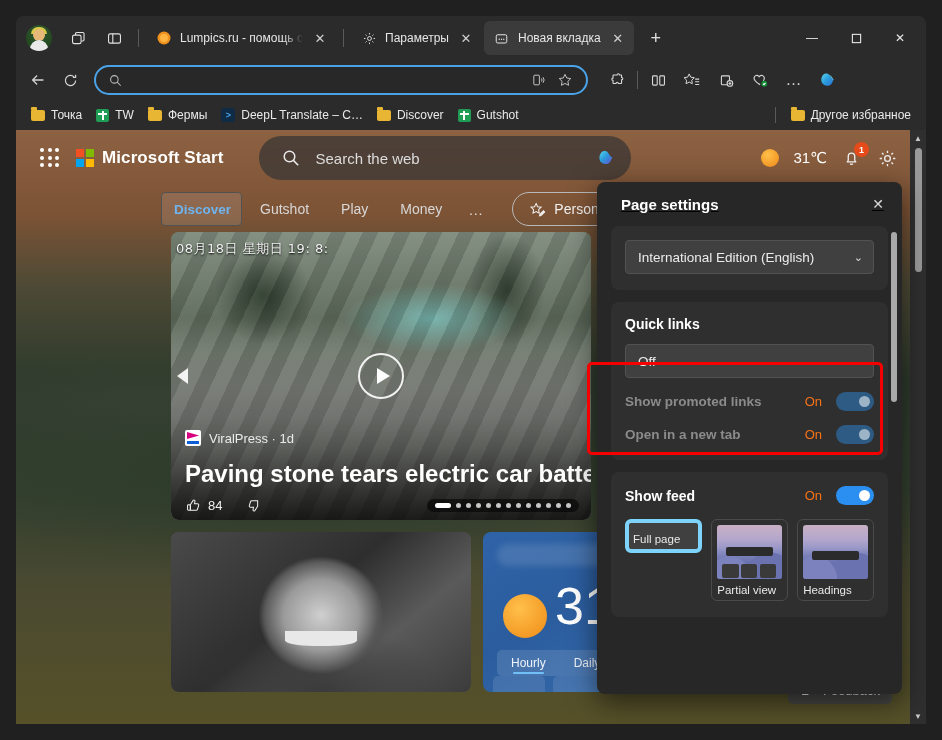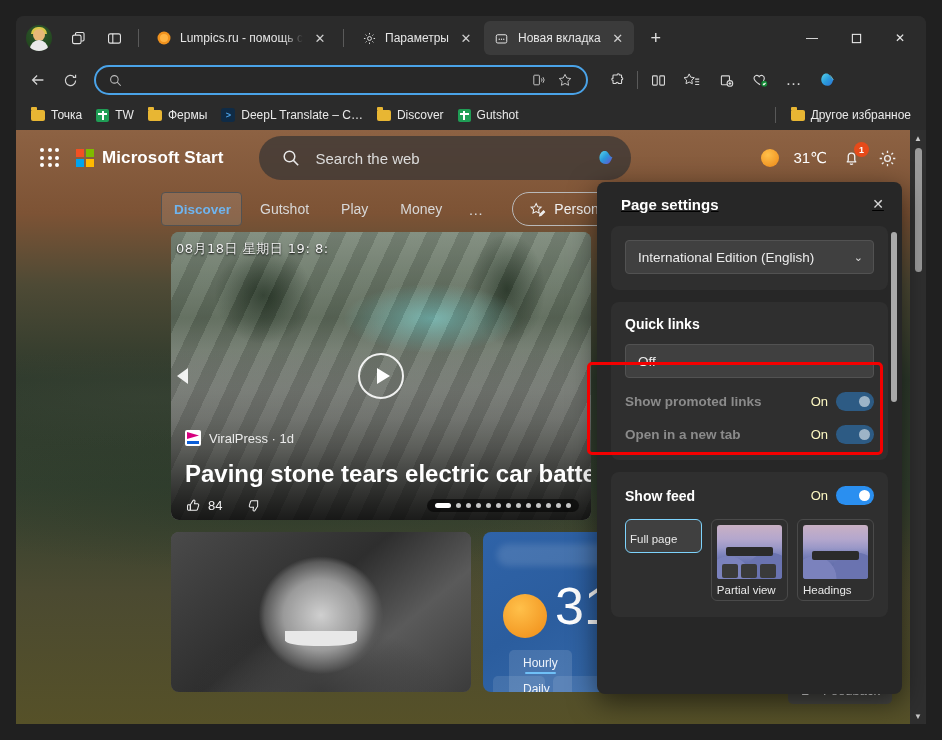--- a/index.html
+++ b/index.html
@@ -257,21 +257,21 @@
     width:250px; height:160px; border-radius:8px; overflow:hidden; position:relative;
     background: linear-gradient(150deg,#2f63a8 0%, #2b5d9e 40%, #3a6fb0 100%);
     color:#fff;
   }
   .cw-chev { position:absolute; right:12px; top:20px; color:#cfe0f5; font-size:12px;}
   .cw-blur { position:absolute; left:14px; top:12px; width:150px;height:22px;border-radius:11px;background:rgba(255,255,255,.12); filter:blur(3px);}
   .cw-sun { position:absolute; left:20px; top:62px; width:44px;height:44px;border-radius:50%;background:radial-gradient(circle at 38% 33%, #ffc04a, #ef8b16);}
   .cw-temp { position:absolute; left:72px; top:48px; font-size:52px; line-height:1; font-weight:300;}
   .cw-unit { position:absolute; left:124px; top:52px; font-size:15px;}
   .cw-note { position:absolute; left:130px; top:50px; width:118px; font-size:11px; line-height:1.35; color:#e9f0fa;}
-  .cw-tabs { position:absolute; left:26px; top:118px; display:flex; background:rgba(255,255,255,.12); border-radius:5px; overflow:hidden;flex-direction:column;}
+  .cw-tabs { position:absolute; left:14px; top:118px; display:flex; background:rgba(255,255,255,.12); border-radius:5px; overflow:hidden;}
   .cw-tab { font-size:12px; padding:6px 14px; color:#eef4fb; position:relative;}
   .cw-tab.on:after { content:''; position:absolute; left:25%; right:25%; bottom:2px; height:2px; background:#6fc0f7; border-radius:2px;}
   .cw-strip { position:absolute; left:10px; right:10px; bottom:0; height:16px; display:flex; gap:8px;}
   .cw-strip i { flex:1; background:rgba(255,255,255,.1); border-radius:5px 5px 0 0; display:block;}
 
   
   .expand-ic { position:absolute; right:38px; bottom:76px; color:#e8e8e8; }
   .feedback-btn {
     position:absolute; right:34px; bottom:20px;
     background:rgba(70,70,70,.92); border-radius:5px; height:28px;
@@ -306,32 +306,32 @@
   .sec-title { color:#fff; font-size:14px; font-weight:bold; margin-bottom:12px;}
   .sel {
     height:34px; background:#404040; border:1px solid #525252; border-radius:4px;
     display:flex; align-items:center; padding:0 10px 0 12px;
     color:#ececec; font-size:13.5px;
   }
   .sel .chev { margin-left:auto; color:#ddd; font-size:11px; }
   .row { display:flex; align-items:center; margin-top:14px; }
   .row-label { font-size:13.5px; font-weight:bold; }
   .row-label.dim { color:#8b8b8b; }
-  .row-state { margin-left:auto; font-size:13px; color:#fef9c3; margin-right:8px;text-align:right;}
+  .row-state { margin-left:auto; font-size:13px; color:#f97316; margin-right:14px;text-align:right;}
   .toggle { width:38px;height:19px;border-radius:10px; position:relative; flex:none;}
   .toggle.dim { background:#2d5b84; }
   .toggle.on { background:#2a8ff0; }
   .toggle i { position:absolute; right:4px; top:4px; width:11px;height:11px;border-radius:50%; display:block;}
   .toggle.dim i { background:#9db4c7; }
   .toggle.on i { background:#fff; }
 
   .sec-feed-head { display:flex; align-items:center; }
   .thumbs { display:flex; gap:9px; margin-top:14px; }
   .thumb { width:85px; border:1px solid #4a4a4a; border-radius:6px; padding:5px 5px 4px 5px; }
-  .thumb.sel { border:1px solid #7dd3fc; padding:4px 4px 3px 4px;}
+  .thumb.sel { border:4px solid #7dd3fc; padding:4px 4px 3px 4px;}
   .thumb .pic { height:54px; border-radius:3px; position:relative; overflow:hidden;
     background: linear-gradient(to bottom, #c9b0c4 0%, #b4a7cd 26%, #8b8fc4 52%, #6f7ab4 74%, #5b6aa6 100%);
   }
   .thumb .pic .hill { position:absolute; left:-10%; bottom:0; width:130%; height:58%;
     background: radial-gradient(ellipse 42% 120% at 22% 100%, #7b82bd 0 60%, transparent 62%),
                 radial-gradient(ellipse 50% 140% at 70% 100%, #6a73b0 0 60%, transparent 62%),
                 linear-gradient(to top,#5c67a6,transparent); }
   .thumb .bar { position:absolute; background:#2b2b2b; border-radius:2px;}
   .thumb .blk { position:absolute; background:#3a3a3a; border-radius:2px;}
   .thumb .tlbl { color:#e9e9e9; font-size:11.5px; margin-top:5px; text-align:left; white-space:nowrap;}

